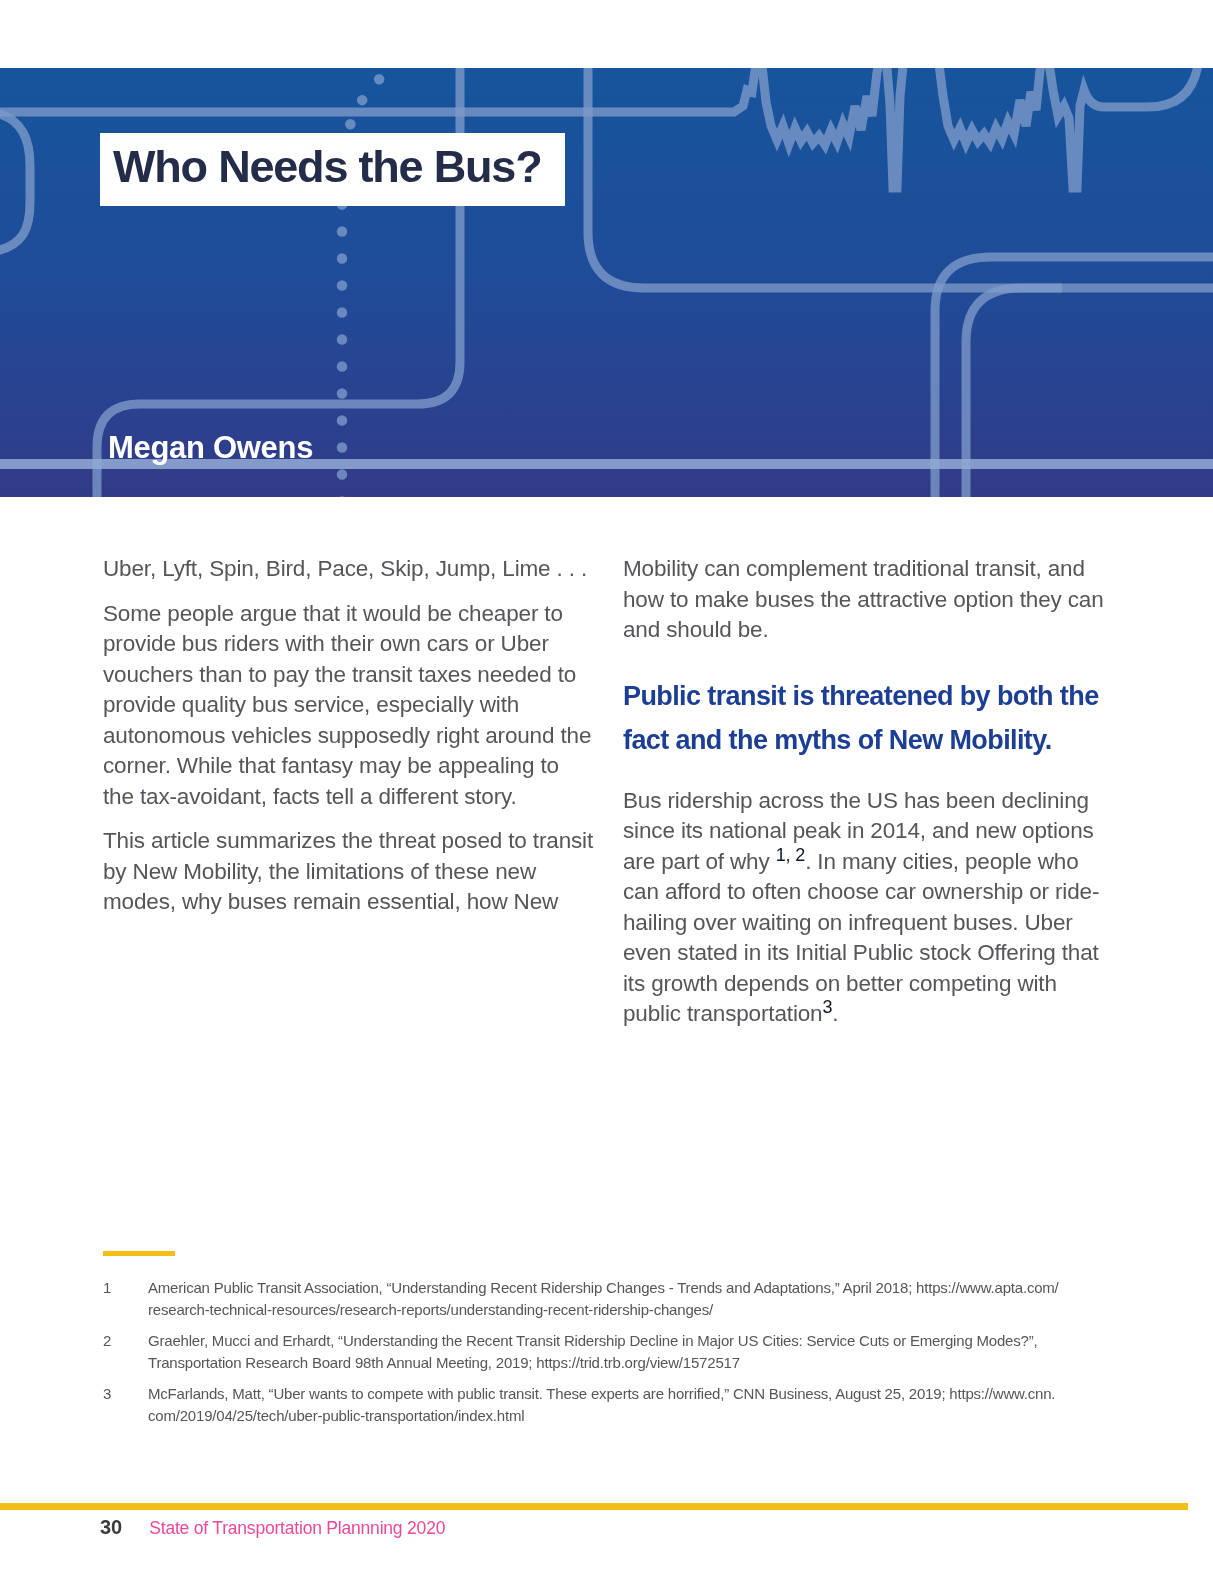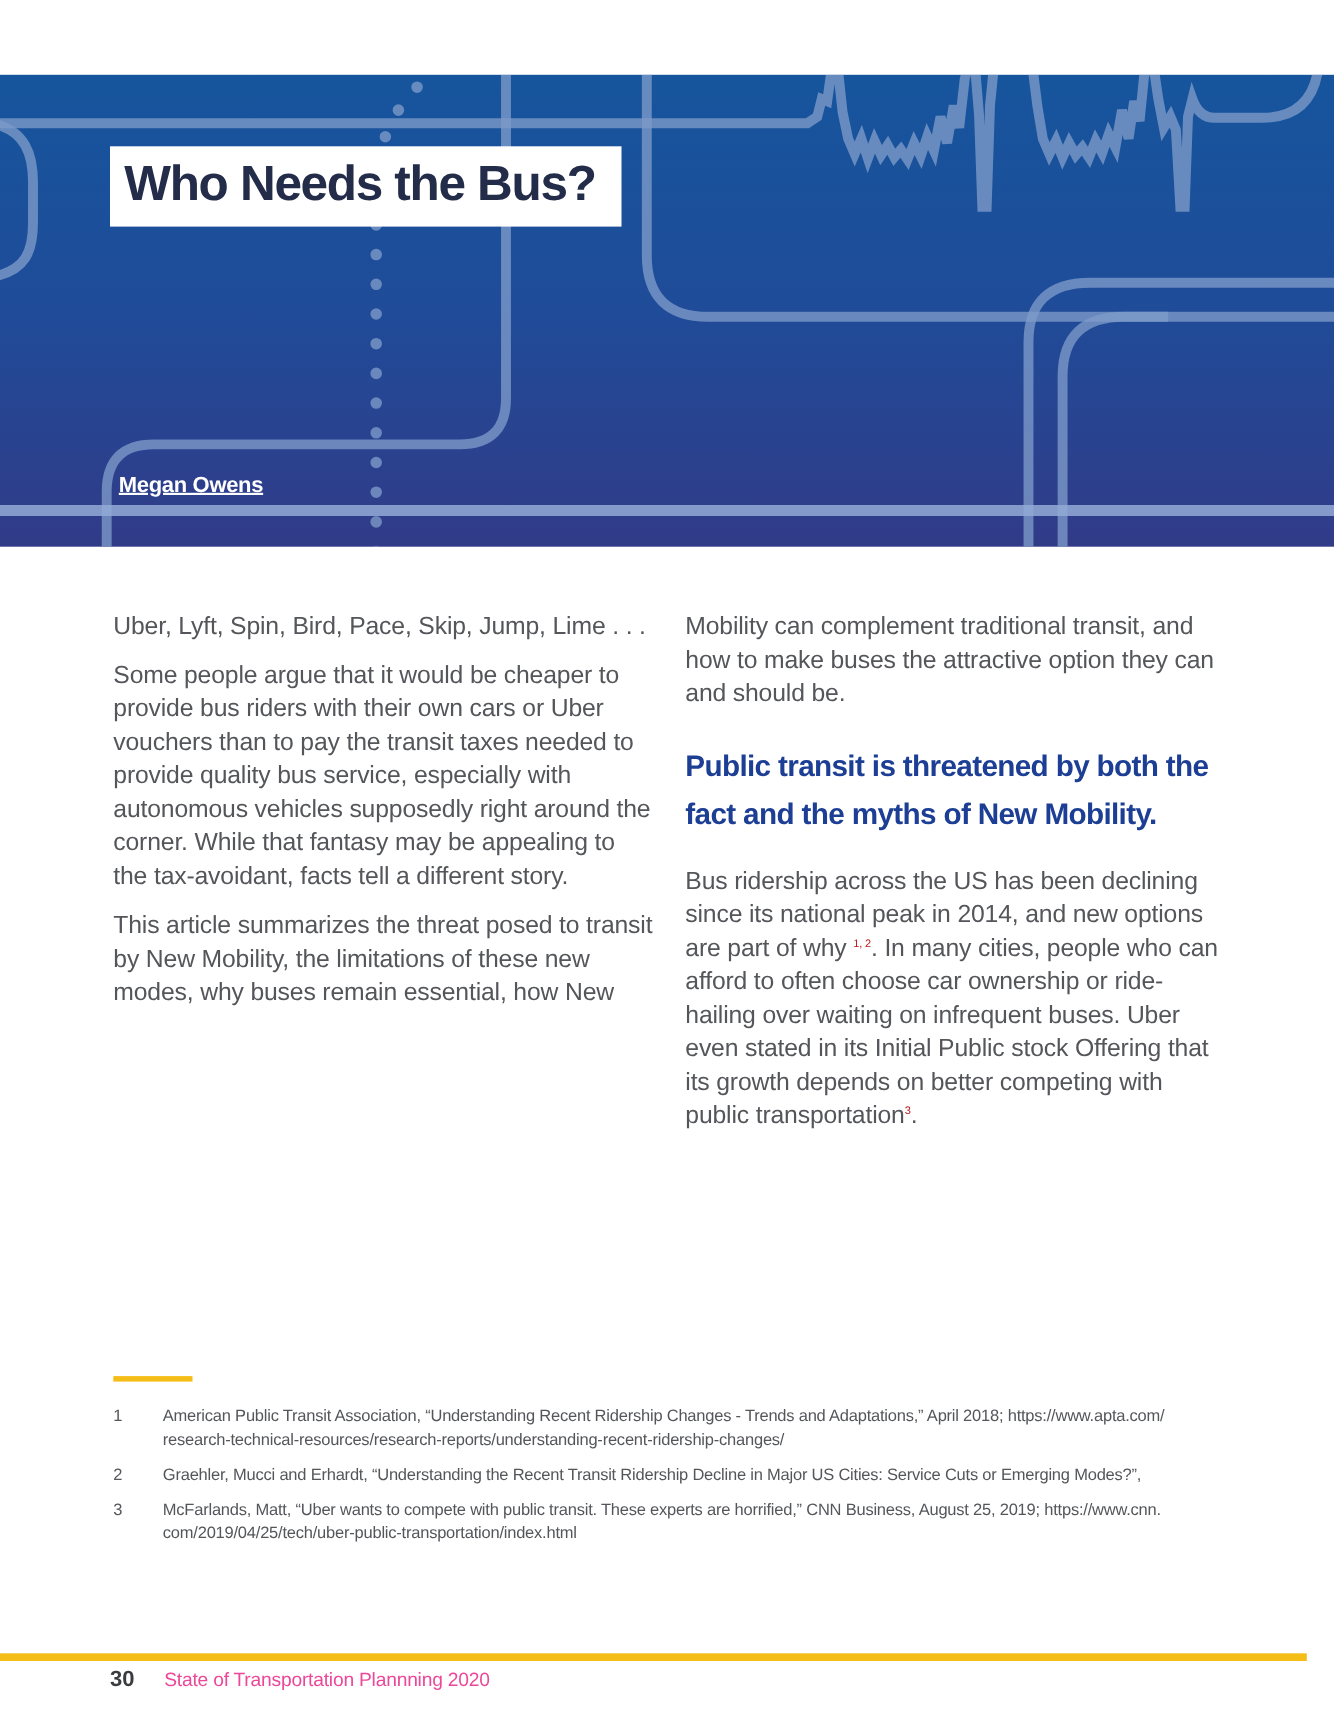--- a/index.html
+++ b/index.html
@@ -20,35 +20,35 @@
   .title-box {
     position:absolute; left:100px; top:65px; background:#ffffff;
     padding:9px 24px 14px 13px; z-index:3;
   }
   .title-box h1 {
     font-size:45px; font-weight:bold; color:#232c49; letter-spacing:-1.2px;
     line-height:1.1; white-space:nowrap;
   }
   .author {
     position:absolute; left:108px; top:362px; z-index:3;
-    color:#ffffff; font-size:20px; font-weight:bold; letter-spacing:-0.3px;text-decoration:underline;
+    color:#ffffff; font-size:31px; font-weight:bold; letter-spacing:-0.3px;
   }
 
   
   .content { position:absolute; left:103px; top:554px; width:1012px; display:flex; gap:28px; }
   .col {
     width:492px; font-size:22.5px; line-height:30.5px; color:#54565a;
     letter-spacing:-0.15px;
   }
   .col p { margin:0 0 14px 0; }
   .col h2 {
     font-size:27px; line-height:44px; font-weight:bold; color:#1c3e94;
     letter-spacing:-0.6px; margin:28px 0 24px 0;
   }
-  sup.fn-ref { font-size:10px; color:#b91c1c; vertical-align:super; line-height:0; }
+  sup.fn-ref { font-size:18px; color:#0f172a; vertical-align:super; line-height:0; }
 
   
   .footnotes { position:absolute; left:103px; top:1251px; width:1016px; }
   .fn-rule { width:72px; height:5px; background:#f5bd17; margin-bottom:21px; }
   .fn {
     display:flex; margin-bottom:10px;
     font-size:15px; line-height:21.5px; color:#54565a; letter-spacing:-0.2px;
   }
   .fn .num { width:45px; flex:none; }
   .fn .txt { flex:1; }
@@ -112,20 +112,21 @@
       <div class="txt">
         <div>American Public Transit Association, “Understanding Recent Ridership Changes - Trends and Adaptations,” April 2018; https://www.apta.com/</div>
         <div>research-technical-resources/research-reports/understanding-recent-ridership-changes/</div>
       </div>
     </div>
 
     <div class="fn">
       <div class="num">2</div>
       <div class="txt">
         <div>Graehler, Mucci and Erhardt, “Understanding the Recent Transit Ridership Decline in Major US Cities: Service Cuts or Emerging Modes?”,</div>
+        <div>Transportation Research Board 98th Annual Meeting, 2019; https://trid.trb.org/view/1572517</div>
       </div>
     </div>
 
     <div class="fn">
       <div class="num">3</div>
       <div class="txt">
         <div>McFarlands, Matt, “Uber wants to compete with public transit. These experts are horrified,” CNN Business, August 25, 2019; https://www.cnn.</div>
         <div>com/2019/04/25/tech/uber-public-transportation/index.html</div>
       </div>
     </div>

